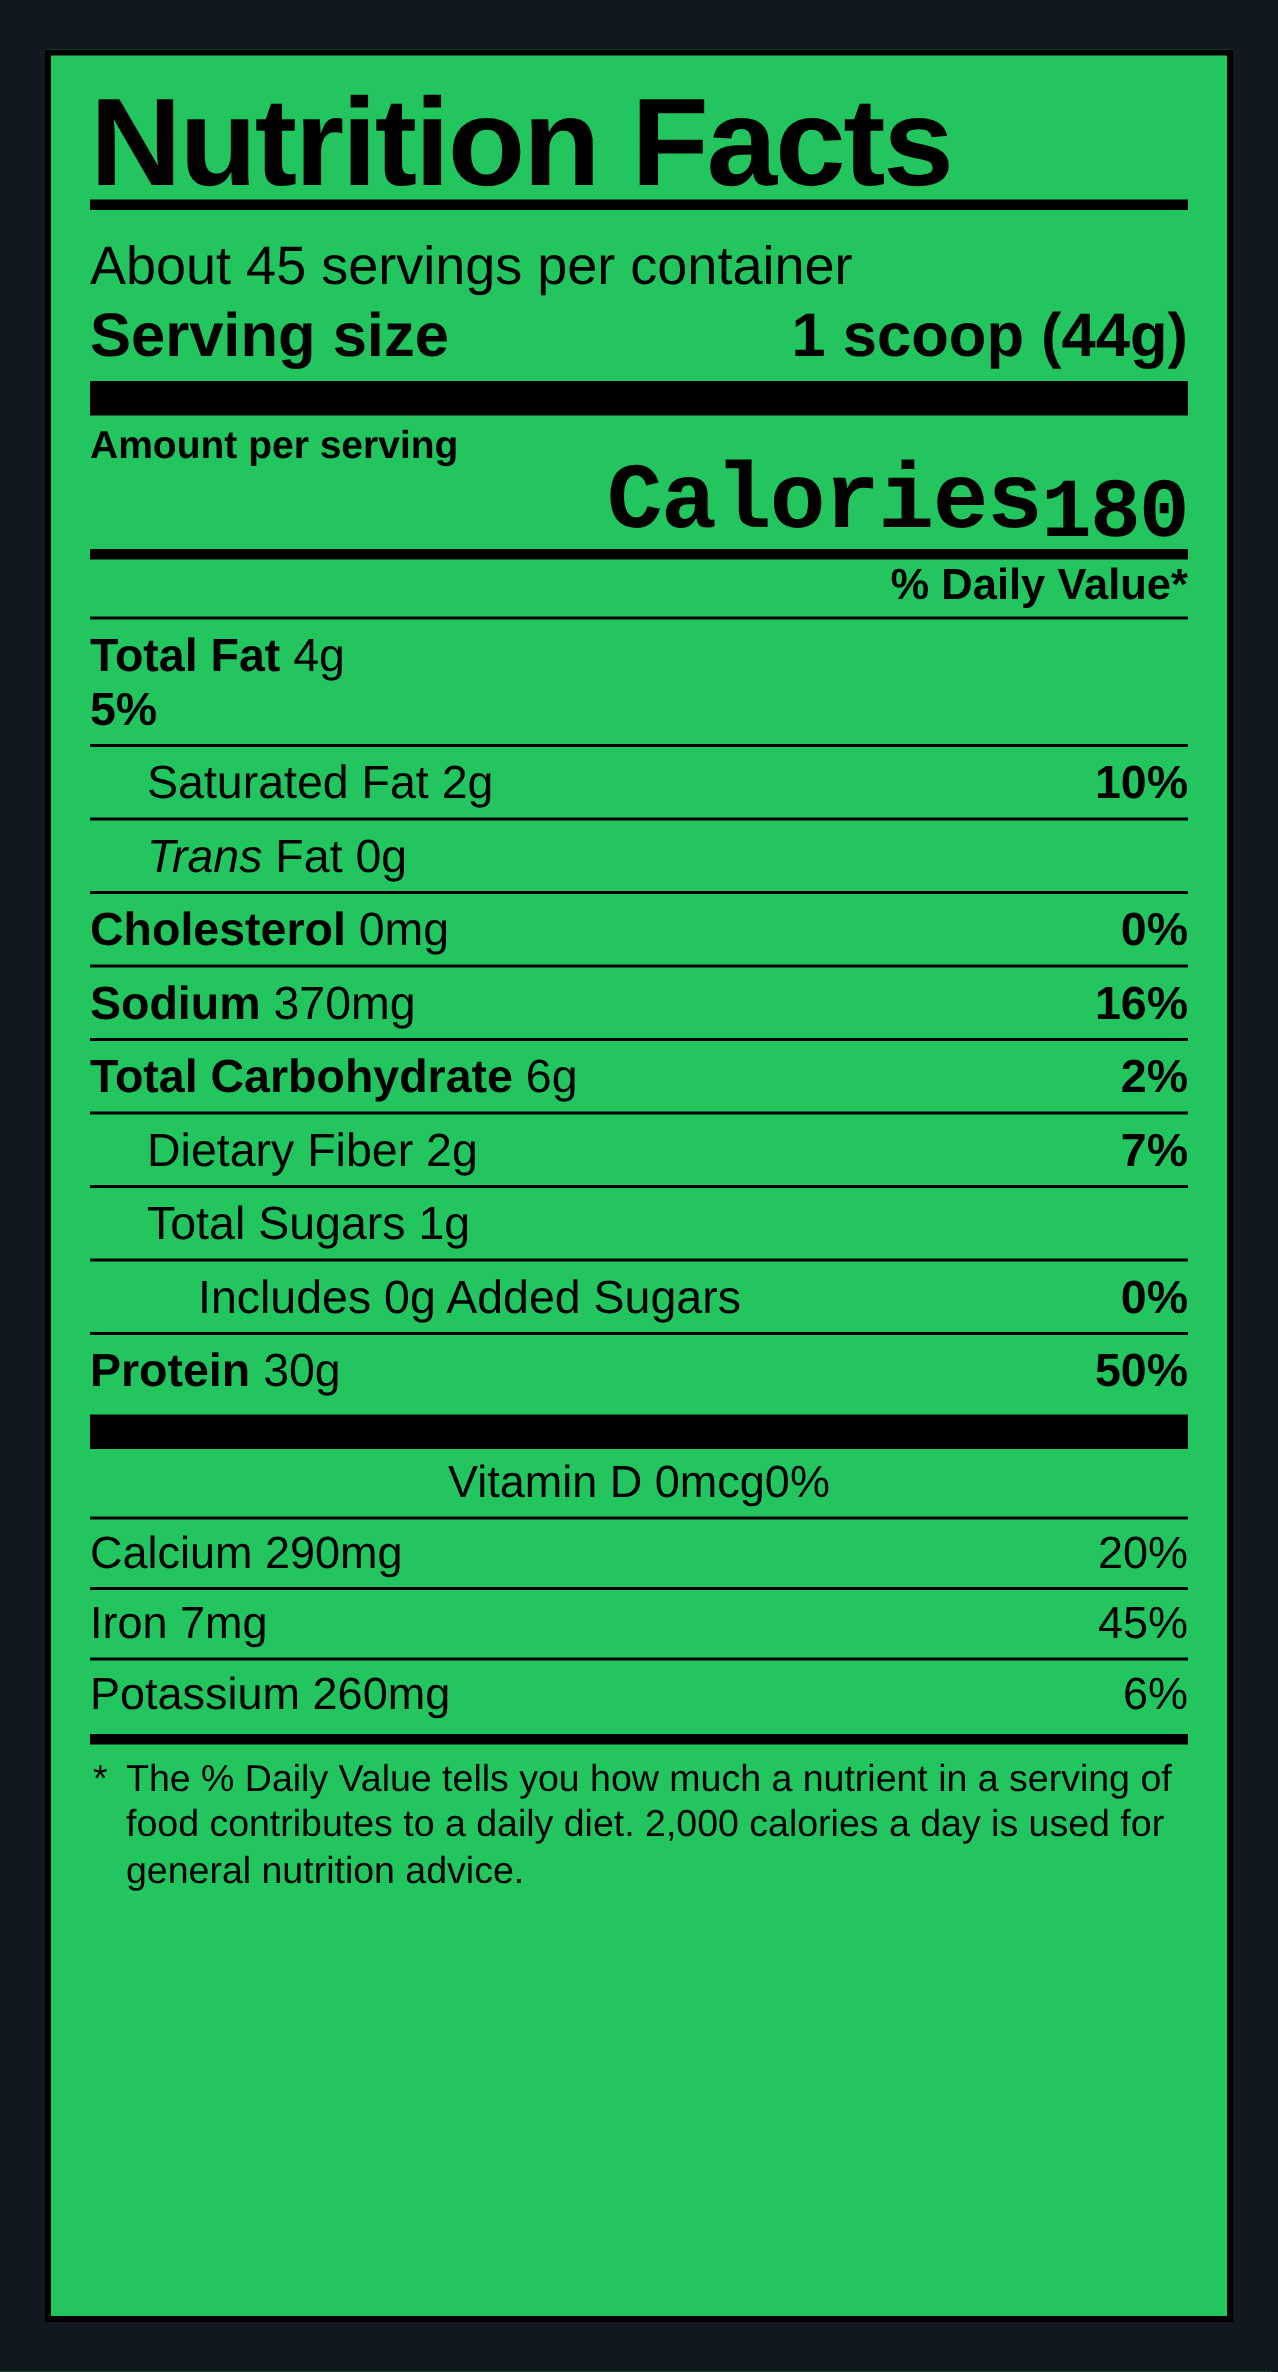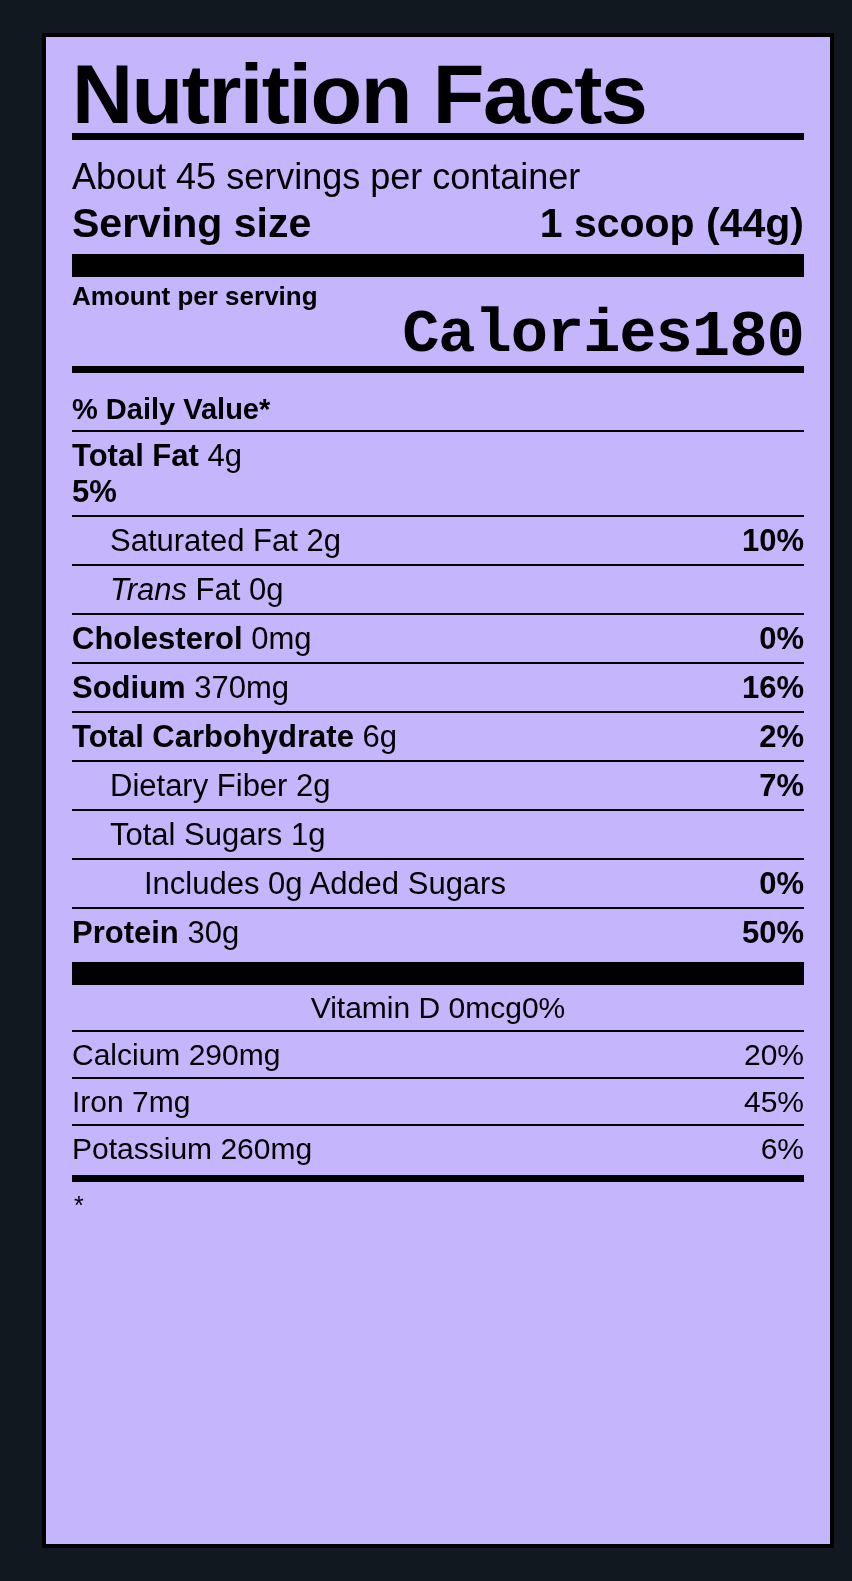--- a/index.html
+++ b/index.html
@@ -13,24 +13,23 @@
     font-family: "Liberation Sans", sans-serif;
     color: #000;
     overflow: hidden;
   }
   .panel {
     position: absolute;
     left: 30px;
     top: 33px;
     width: 792px;
     height: 1515px;
-    background: #c4b5fd;
+    background: #22c55e;
     border: 4px solid #000;
     box-sizing: border-box;
-    margin-left: 12px;
   }
   .inner {
     position: absolute;
     left: 26px;
     top: 18px;
     right: 26px;
     bottom: 18px;
   }
 
   
@@ -74,31 +73,32 @@
     margin-top: -8px;
     font-family: Liberation Mono, monospace;
   }
   .calories-word {
     font-size: 62px;
     font-weight: bold;
     letter-spacing: -1px;
     line-height: 1.0;
   }
   .calories-val {
-    font-size: 64px;
+    font-size: 56px;
     font-weight: bold;
     letter-spacing: -1px;
     line-height: 1.0;
     margin-bottom: -4px;
   }
 
   .dv-header {
+    text-align: right;
     font-size: 29px;
     font-weight: bold;
-    padding: 20px 0 4px 0;
+    padding: 1px 0 4px 0;
   }
 
   .row {
     display: flex;
     justify-content: space-between;
     align-items: baseline;
     font-size: 31px;
     padding: 6px 0 5px 0;
     border-top: 2px solid #000;
   }
@@ -227,16 +227,17 @@
     </div>
     <div class="micro-row">
       <span>Potassium 260mg</span>
       <span>6%</span>
     </div>
 
     <div class="rule-med" style="margin-top:4px;"></div>
 
     <div class="footnote">
       <span class="star">*</span>
+      <div class="ftext">The % Daily Value tells you how much a nutrient in a serving of food contributes to a daily diet. 2,000 calories a day is used for general nutrition advice.</div>
     </div>
 
   </div>
 </div>
 
 </body></html>

